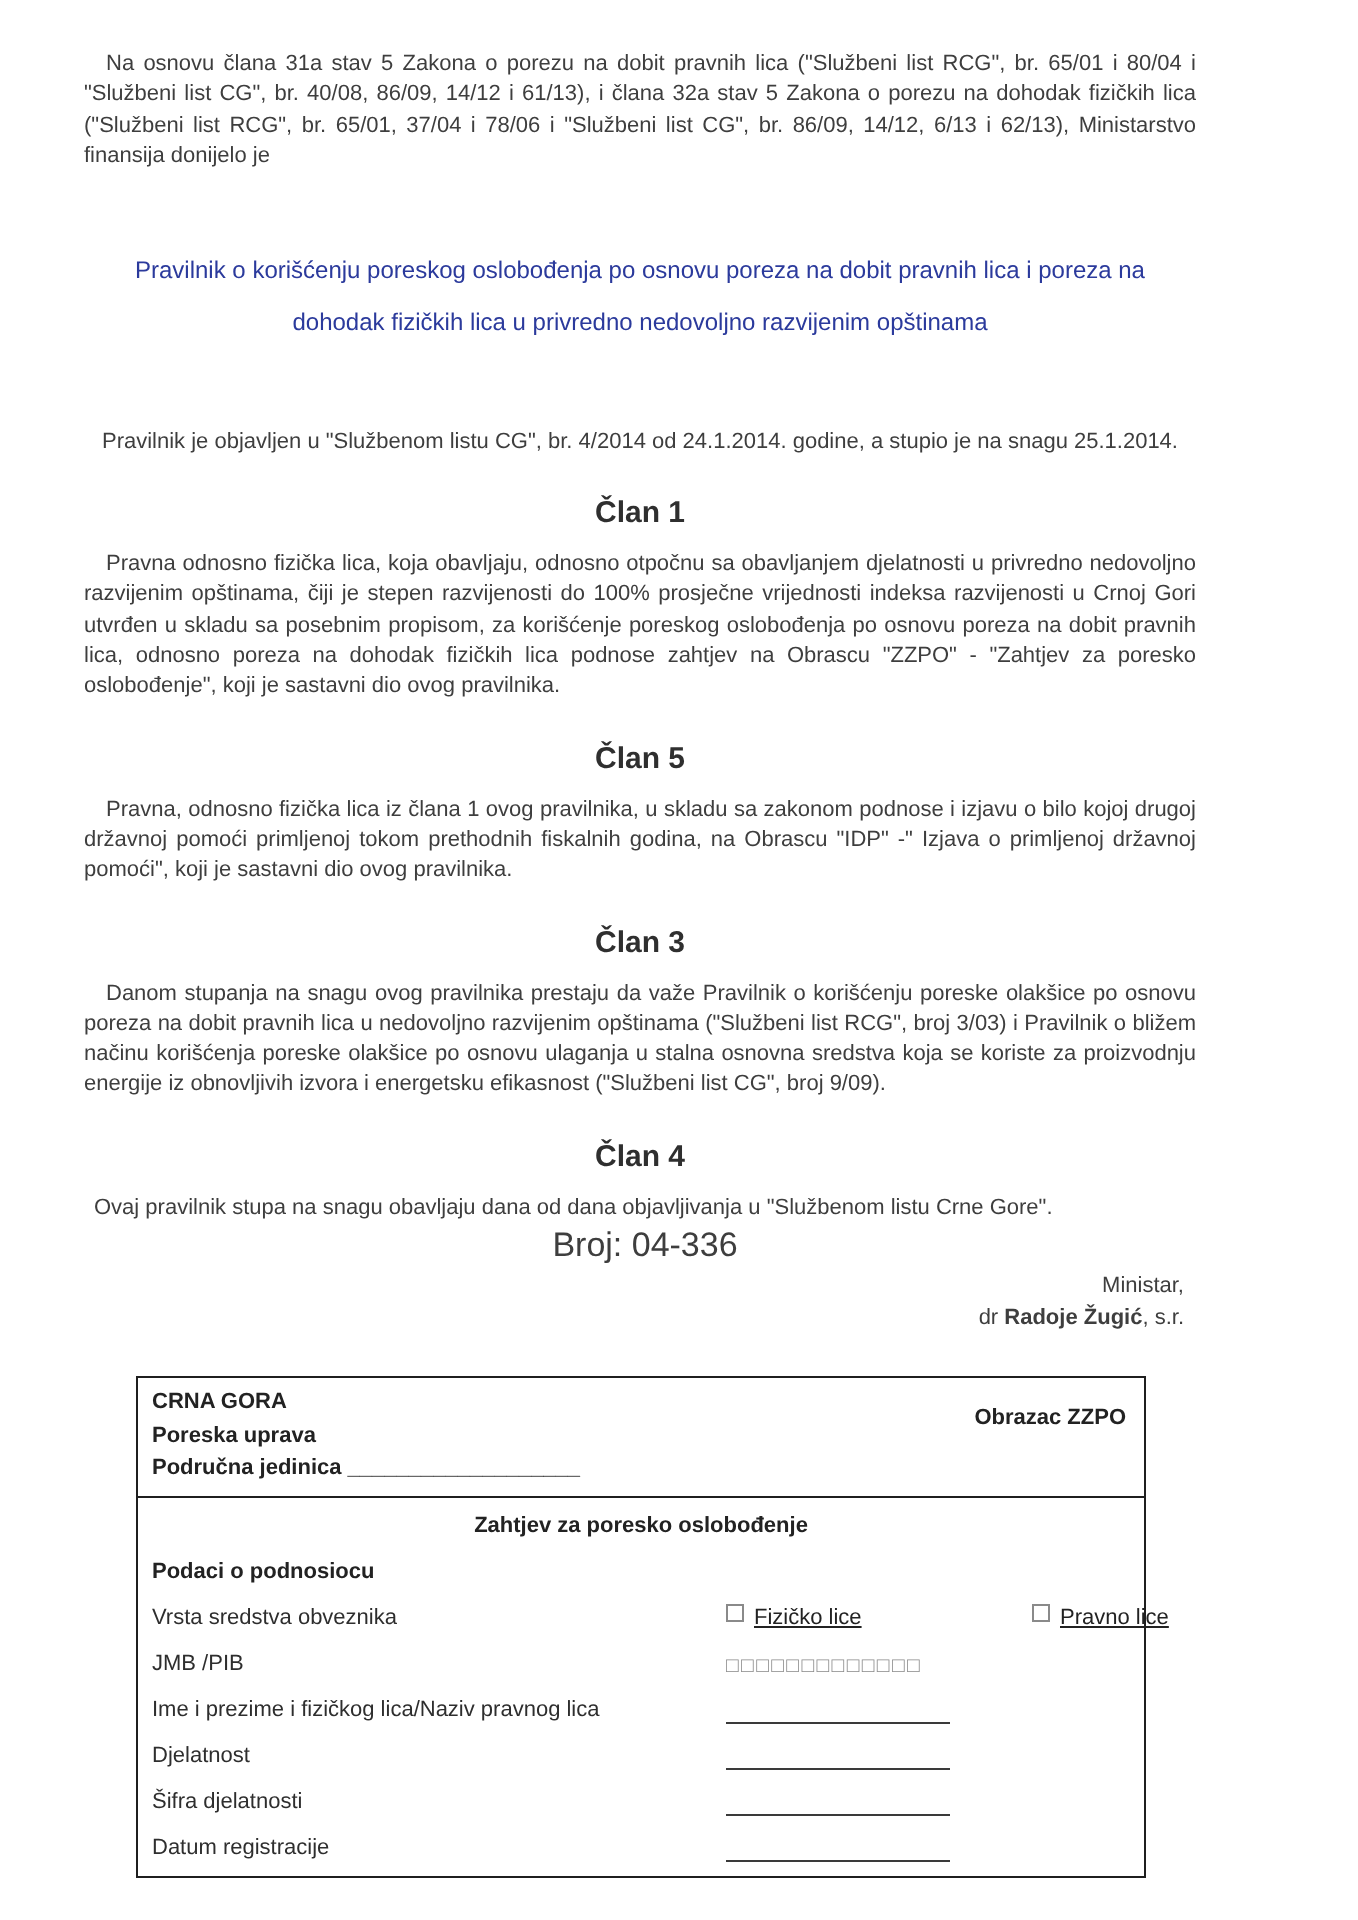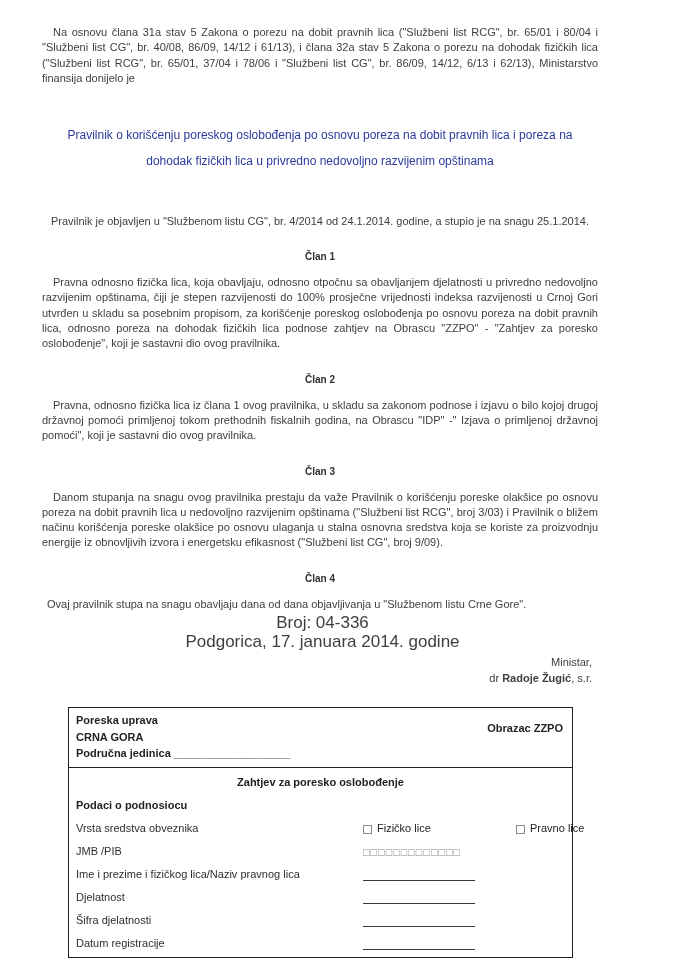--- a/index.html
+++ b/index.html
@@ -27,21 +27,21 @@
     color:#2b3a9c;
   }
   .pub-note{
     margin:40px 0 0;
     font-size:11px;line-height:15px;
     text-align:center;
     color:#3e3e3e;
   }
   .article-heading{
     margin:20px 0 0;
-    font-size:10px;line-height:15px;
+    font-size:15px;line-height:15px;
     font-weight:bold;text-align:center;
     color:#2f2f2f;
   }
   .article-body{
     margin:11px 0 0;
     font-size:11px;line-height:15.3px;
     text-align:justify;text-indent:11px;
     color:#3e3e3e;
   }
   .article-body.plain{
@@ -83,21 +83,21 @@
   .section-heading{
     padding:7px 7px 1px;
     font-size:11px;line-height:15px;font-weight:bold;
   }
   .form-row{
     display:flex;align-items:flex-end;
     padding:7px 7px 2px;
     font-size:11px;line-height:14px;
   }
   .form-row .label{width:287px;flex:none;color:#2e2e2e;}
-  .opt-group{width:153px;flex:none;display:flex;align-items:flex-end;}
+  .opt-group{width:153px;flex:none;display:flex;align-items:flex-start;text-decoration:underline;}
   .cb{
     display:inline-block;width:7px;height:7px;flex:none;
     border:1px solid #8a8a8a;margin:0 5px 1px 0;background:#fff;
   }
   .digit-boxes{
     font-size:10.5px;letter-spacing:1.2px;color:#8a8a8a;line-height:12px;
   }
   .fill-line{
     display:inline-block;width:112px;height:12px;flex:none;
     border-bottom:1.5px solid #3a3a3a;
@@ -112,42 +112,41 @@
 
     <p class="preamble">Na osnovu člana 31a stav 5 Zakona o porezu na dobit pravnih lica ("Službeni list RCG", br. 65/01 i 80/04 i "Službeni list CG", br. 40/08, 86/09, 14/12 i 61/13), i člana 32a stav 5 Zakona o porezu na dohodak fizičkih lica ("Službeni list RCG", br. 65/01, 37/04 i 78/06 i "Službeni list CG", br. 86/09, 14/12, 6/13 i 62/13), Ministarstvo finansija donijelo je</p>
 
     <h1 class="doc-title">Pravilnik o korišćenju poreskog oslobođenja po osnovu poreza na dobit pravnih lica i poreza na dohodak fizičkih lica u privredno nedovoljno razvijenim opštinama</h1>
 
     <p class="pub-note">Pravilnik je objavljen u "Službenom listu CG", br. 4/2014 od 24.1.2014. godine, a stupio je na snagu 25.1.2014.</p>
 
     <h2 class="article-heading">Član 1</h2>
     <p class="article-body">Pravna odnosno fizička lica, koja obavljaju, odnosno otpočnu sa obavljanjem djelatnosti u privredno nedovoljno razvijenim opštinama, čiji je stepen razvijenosti do 100% prosječne vrijednosti indeksa razvijenosti u Crnoj Gori utvrđen u skladu sa posebnim propisom, za korišćenje poreskog oslobođenja po osnovu poreza na dobit pravnih lica, odnosno poreza na dohodak fizičkih lica podnose zahtjev na Obrascu "ZZPO" - "Zahtjev za poresko oslobođenje", koji je sastavni dio ovog pravilnika.</p>
 
-    <h2 class="article-heading">Član 2</h2>
+    <h2 class="article-heading">Član 5</h2>
     <p class="article-body">Pravna, odnosno fizička lica iz člana 1 ovog pravilnika, u skladu sa zakonom podnose i izjavu o bilo kojoj drugoj državnoj pomoći primljenoj tokom prethodnih fiskalnih godina, na Obrascu "IDP" -" Izjava o primljenoj državnoj pomoći", koji je sastavni dio ovog pravilnika.</p>
 
     <h2 class="article-heading">Član 3</h2>
     <p class="article-body">Danom stupanja na snagu ovog pravilnika prestaju da važe Pravilnik o korišćenju poreske olakšice po osnovu poreza na dobit pravnih lica u nedovoljno razvijenim opštinama ("Službeni list RCG", broj 3/03) i Pravilnik o bližem načinu korišćenja poreske olakšice po osnovu ulaganja u stalna osnovna sredstva koja se koriste za proizvodnju energije iz obnovljivih izvora i energetsku efikasnost ("Službeni list CG", broj 9/09).</p>
 
     <h2 class="article-heading">Član 4</h2>
     <p class="article-body plain">Ovaj pravilnik stupa na snagu obavljaju dana od dana objavljivanja u "Službenom listu Crne Gore".</p>
 
     <p class="meta-line">Broj: 04-336</p>
-    <p class="meta-line">Podgorica, 17. januara 2014. godine</p>
 
     <div class="signature">
       <div>Ministar,</div>
       <div><span>dr </span><span class="sig-name-bold">Radoje Žugić</span><span>, s.r.</span></div>
     </div>
 
     <div class="form-box">
 
       <div class="form-head">
+        <div>CRNA GORA</div>
         <div>Poreska uprava</div>
-        <div>CRNA GORA</div>
         <div>Područna jedinica ___________________</div>
         <div class="form-code">Obrazac ZZPO</div>
       </div>
 
       <div class="form-title">Zahtjev za poresko oslobođenje</div>
 
       <div class="section-heading">Podaci o podnosiocu</div>
 
       <div class="form-row">
         <span class="label">Vrsta sredstva obveznika</span>

